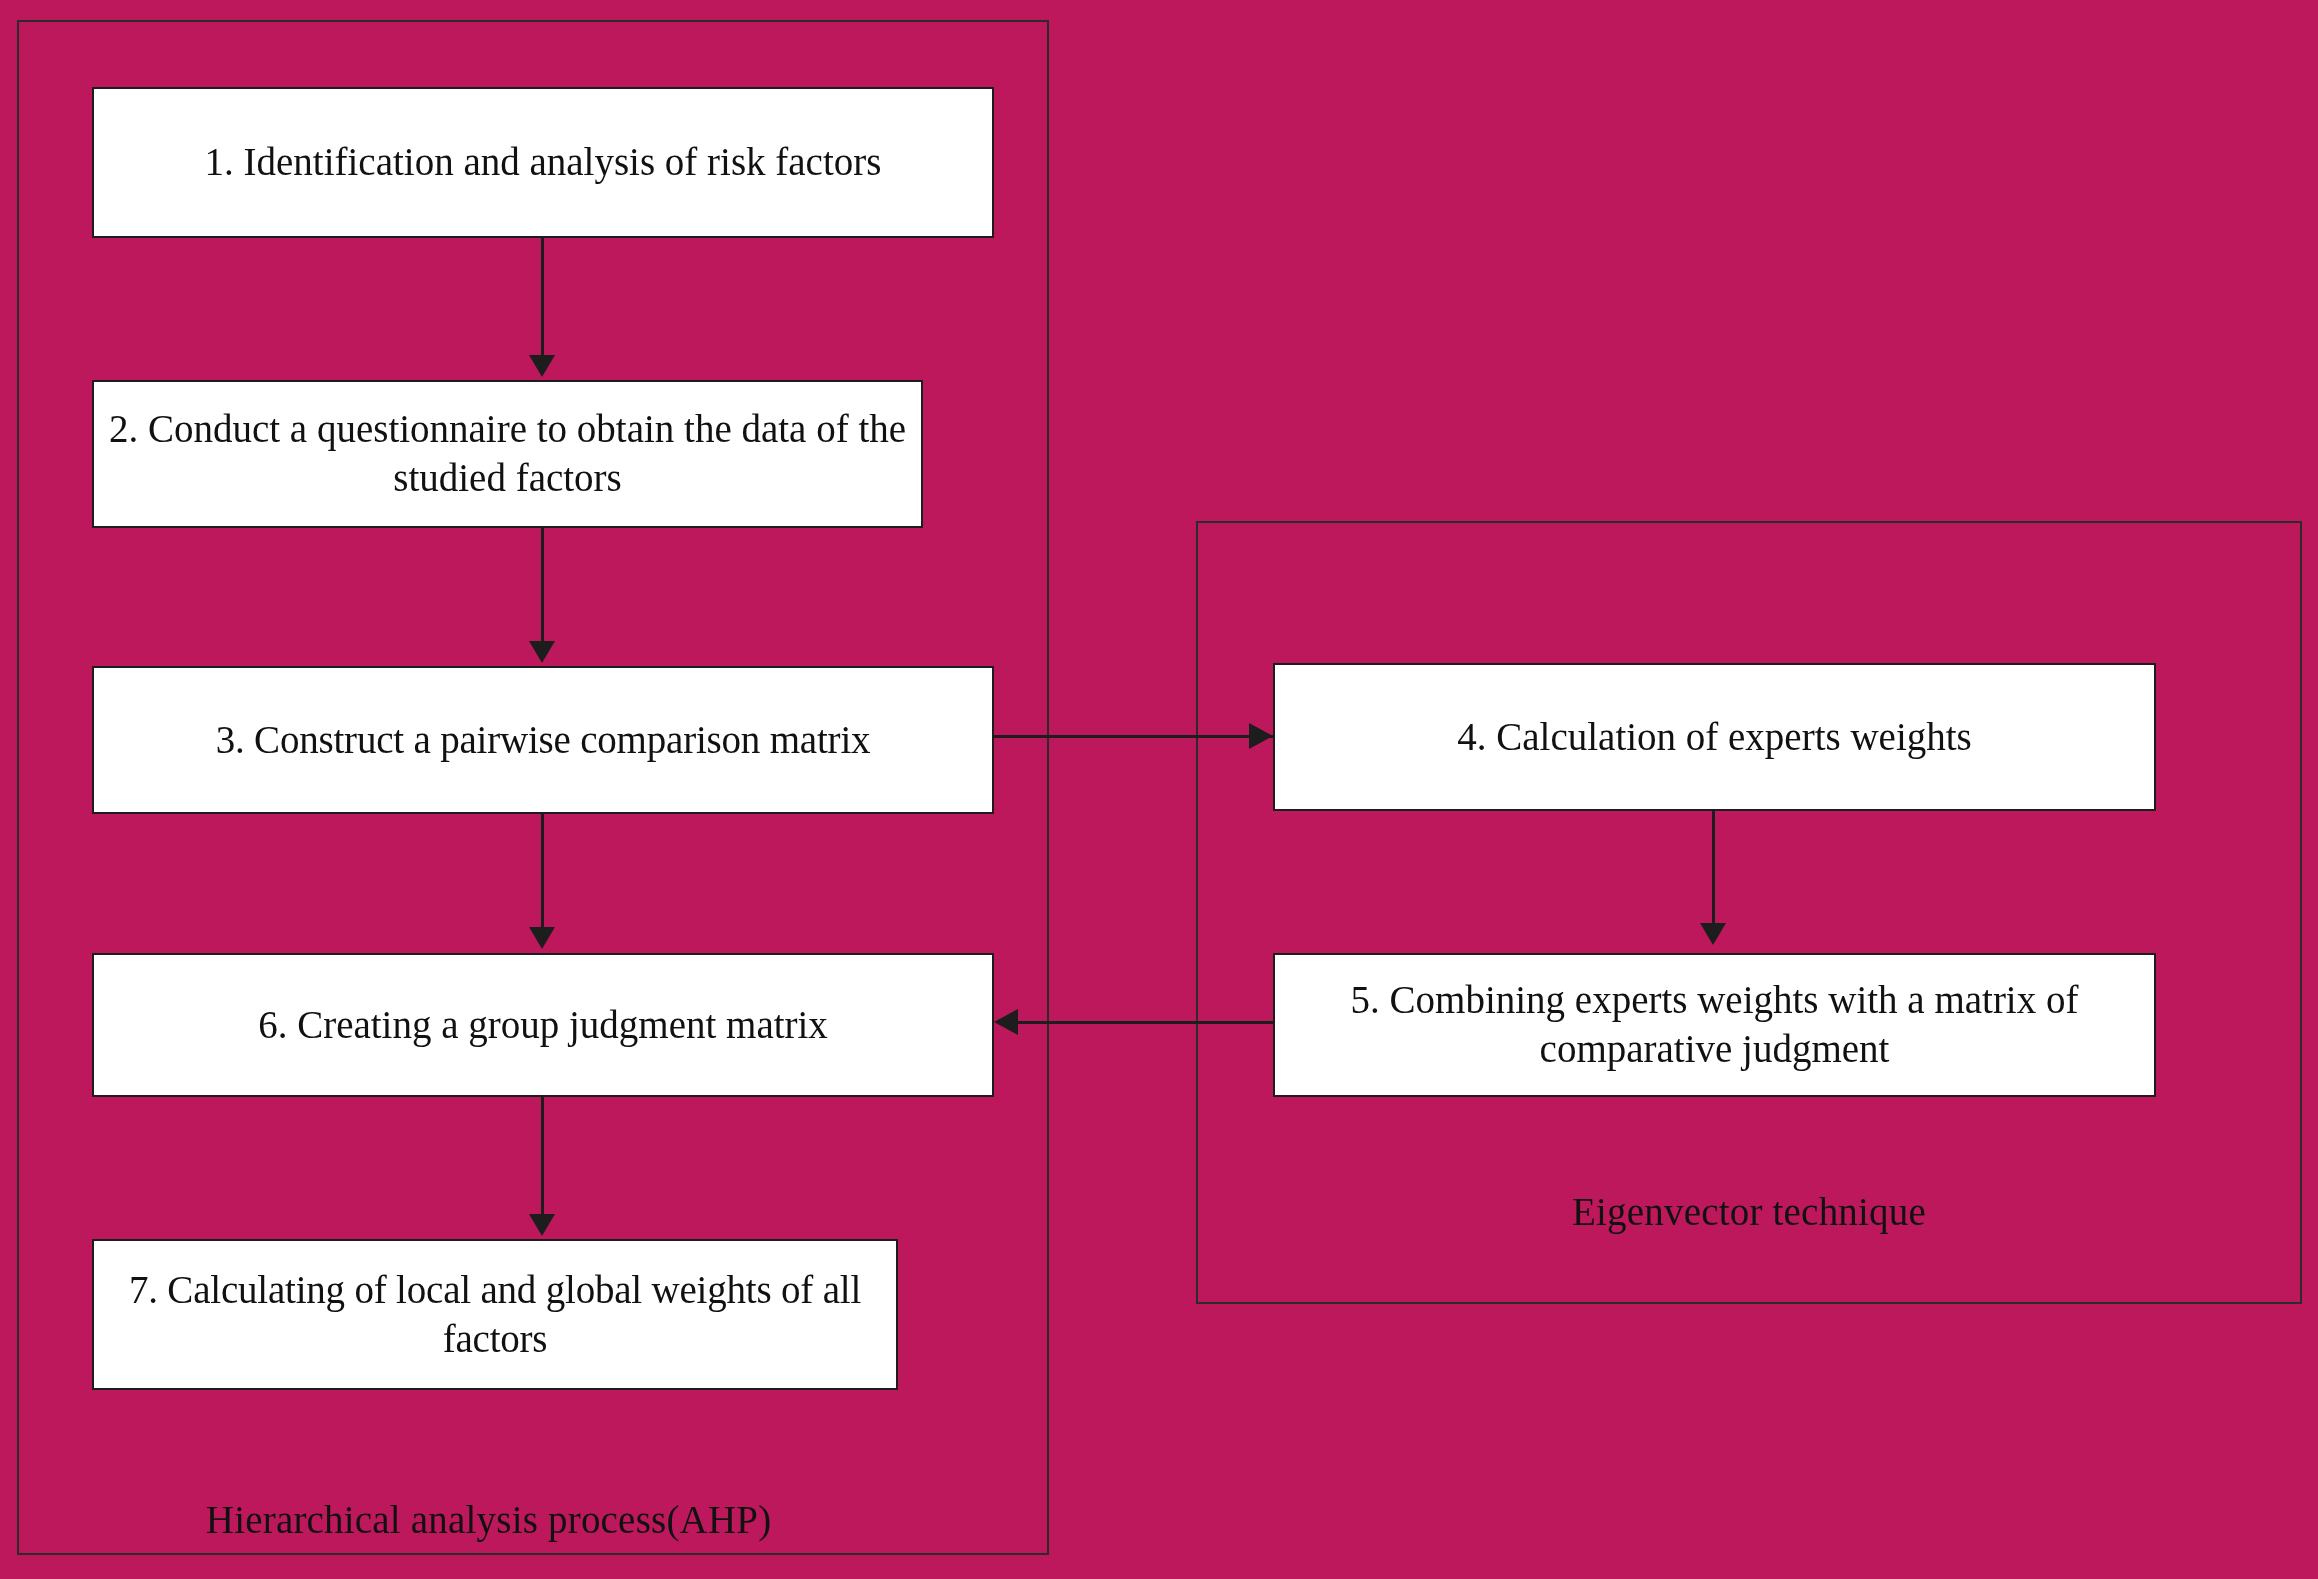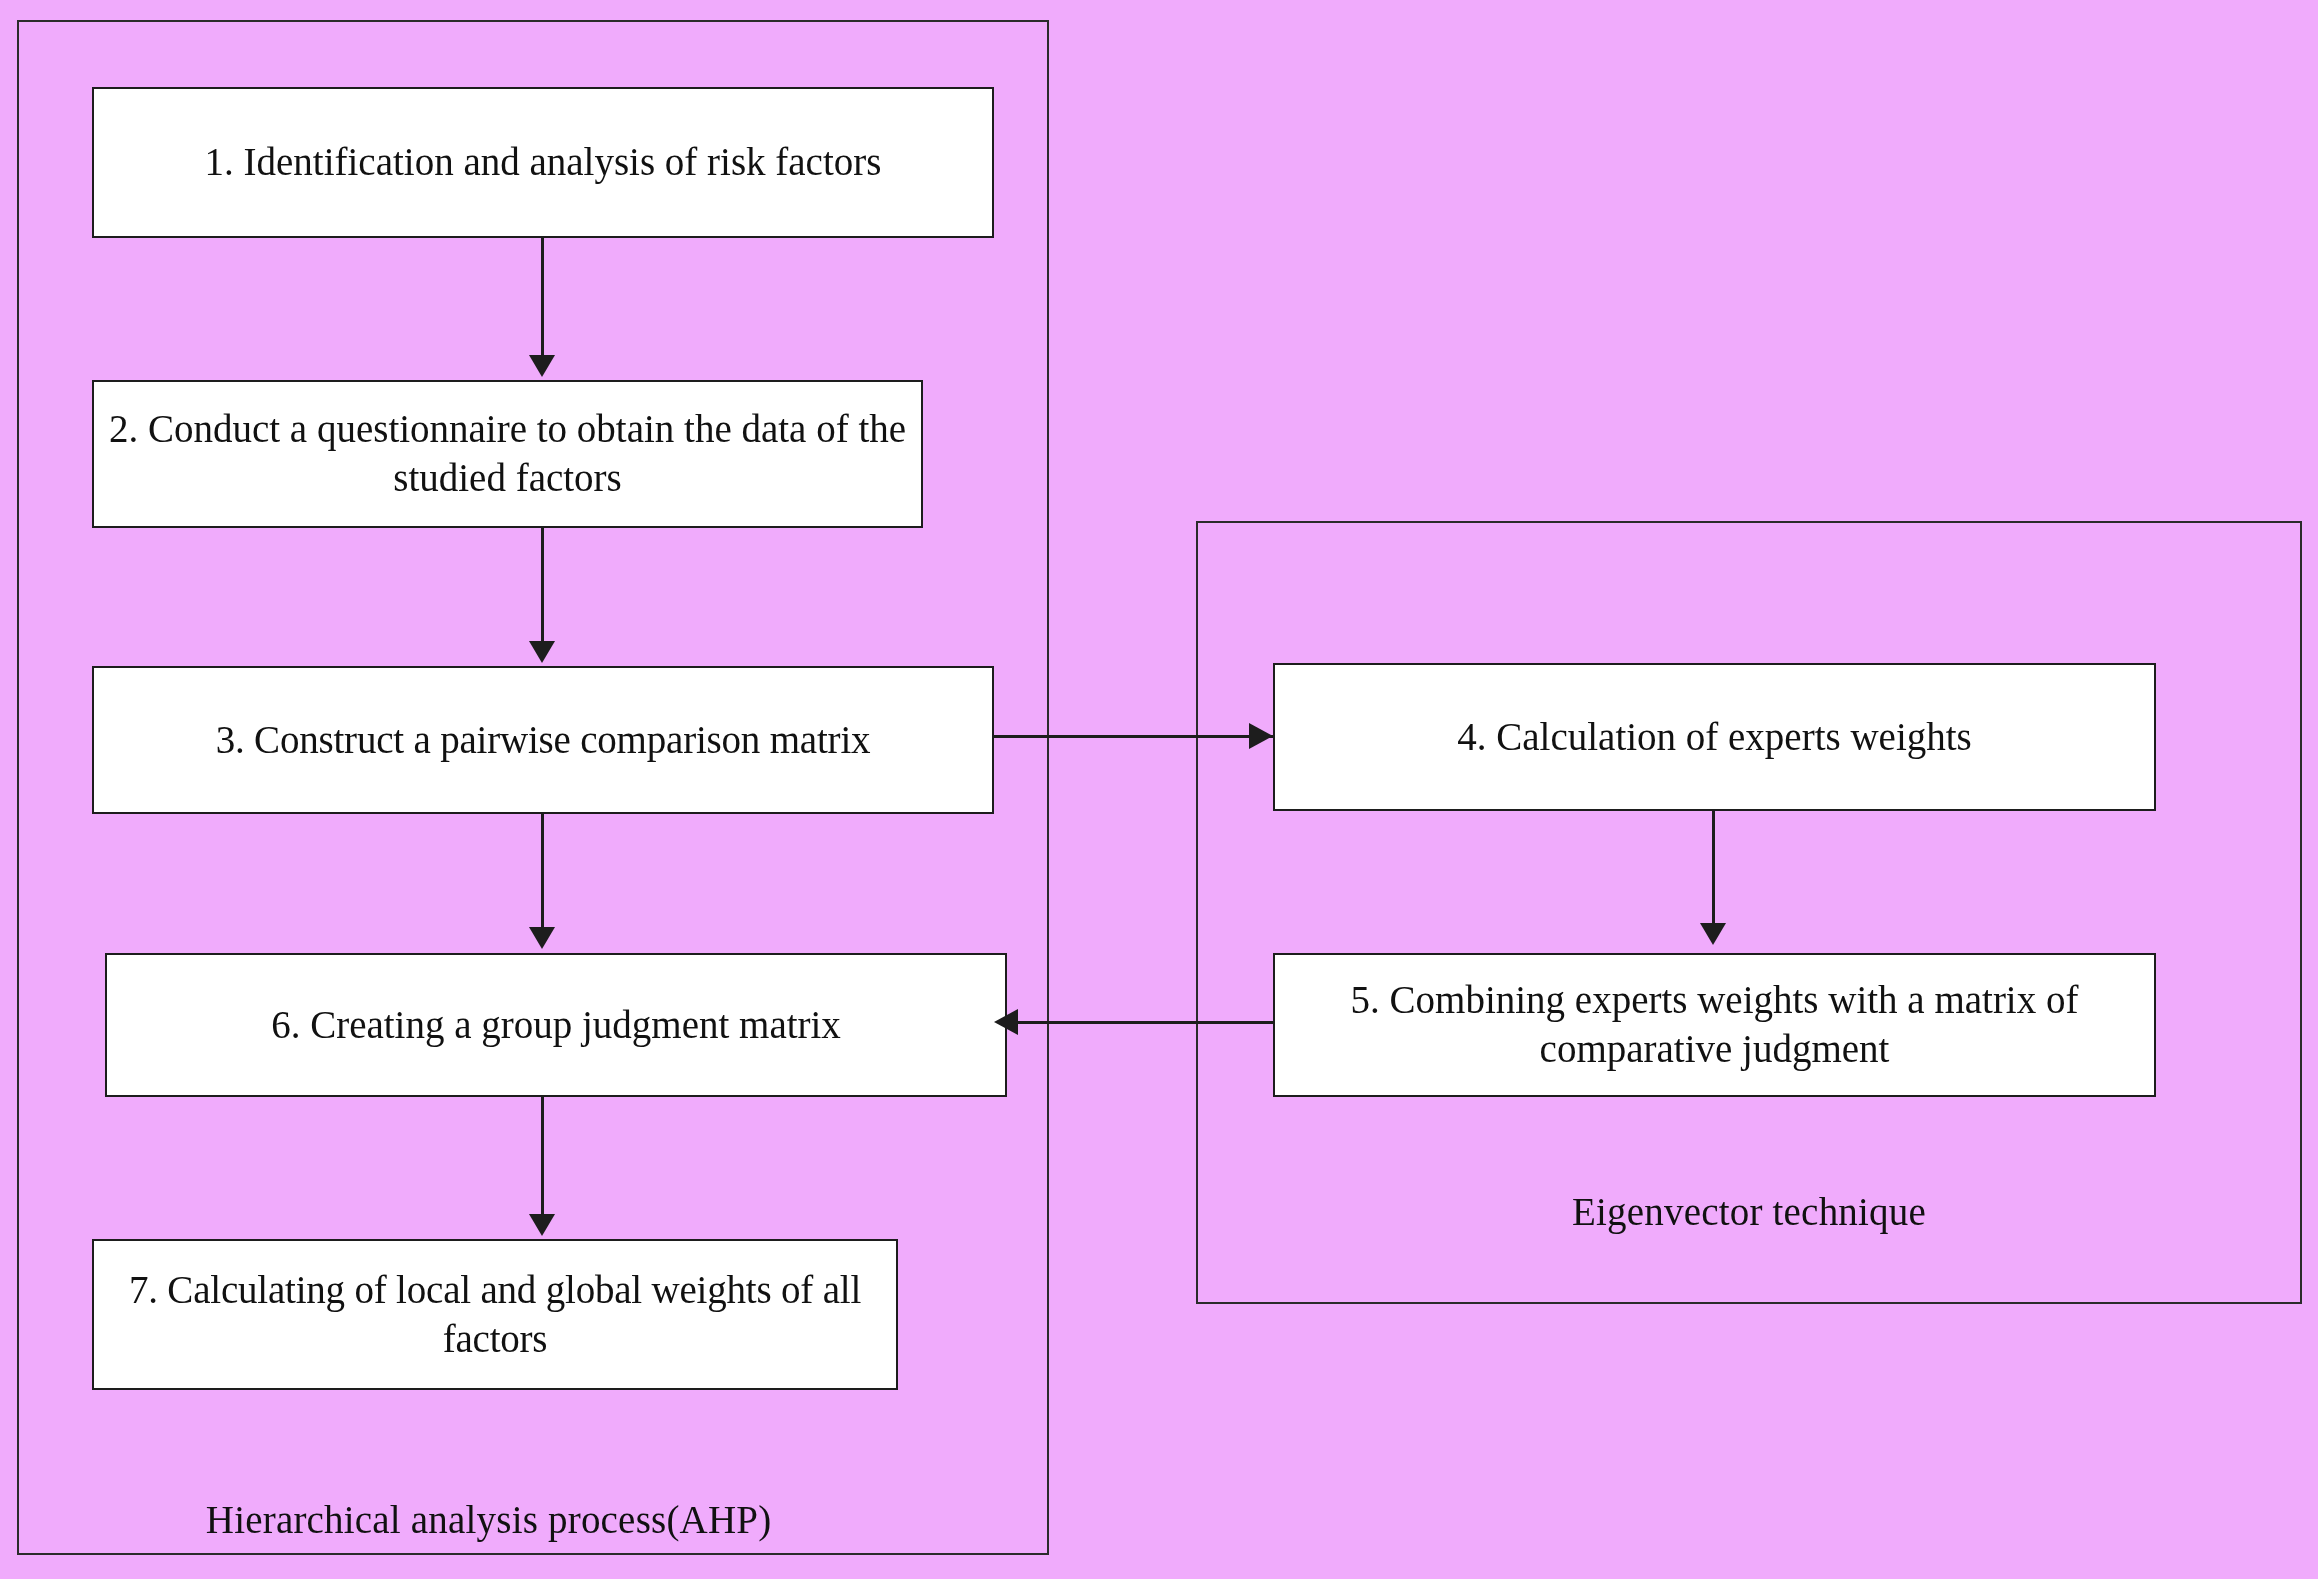--- a/index.html
+++ b/index.html
@@ -4,21 +4,21 @@
 <style>
   html, body {
     margin: 0;
     padding: 0;
     background: #ffffff;
   }
   #stage {
     position: relative;
     width: 2319px;
     height: 1580px;
-    background: #f0abfc;
+    background: #be185d;
     font-family: "Liberation Serif", "DejaVu Serif", serif;
     overflow: hidden;
   }
 
   
   .group-box {
     position: absolute;
     border: 2.3px solid #2b2b2b;
     background: transparent;
     box-sizing: border-box;
@@ -50,21 +50,21 @@
     text-align: center;
     color: #111111;
     font-size: 39px;
     line-height: 1.25;
     padding: 0 3px;
     z-index: 3;
   }
   #box-1 { left: 92px;  top: 87px;  width: 902px; height: 151px; }
   #box-2 { left: 92px;  top: 380px;  width: 831px; height: 148px; }
   #box-3 { left: 92px;  top: 666px;  width: 902px; height: 148px; }
-  #box-6 { left: 105px;  top: 953px; width: 902px; height: 144px; }
+  #box-6 { left: 92px;  top: 953px; width: 902px; height: 144px; }
   #box-7 { left: 92px;  top: 1239px; width: 806px; height: 151px; }
   #box-4 { left: 1273px; top: 663px;  width: 883px; height: 148px; font-family: Liberation Serif, serif; }
   #box-5 { left: 1273px; top: 953px; width: 883px; height: 144px; }
 
   .step-box .step-label { display: block; width: 100%; }
 
   
   #box-3 .step-label,
   #box-7 .step-label { letter-spacing: -0.2px; }
 

